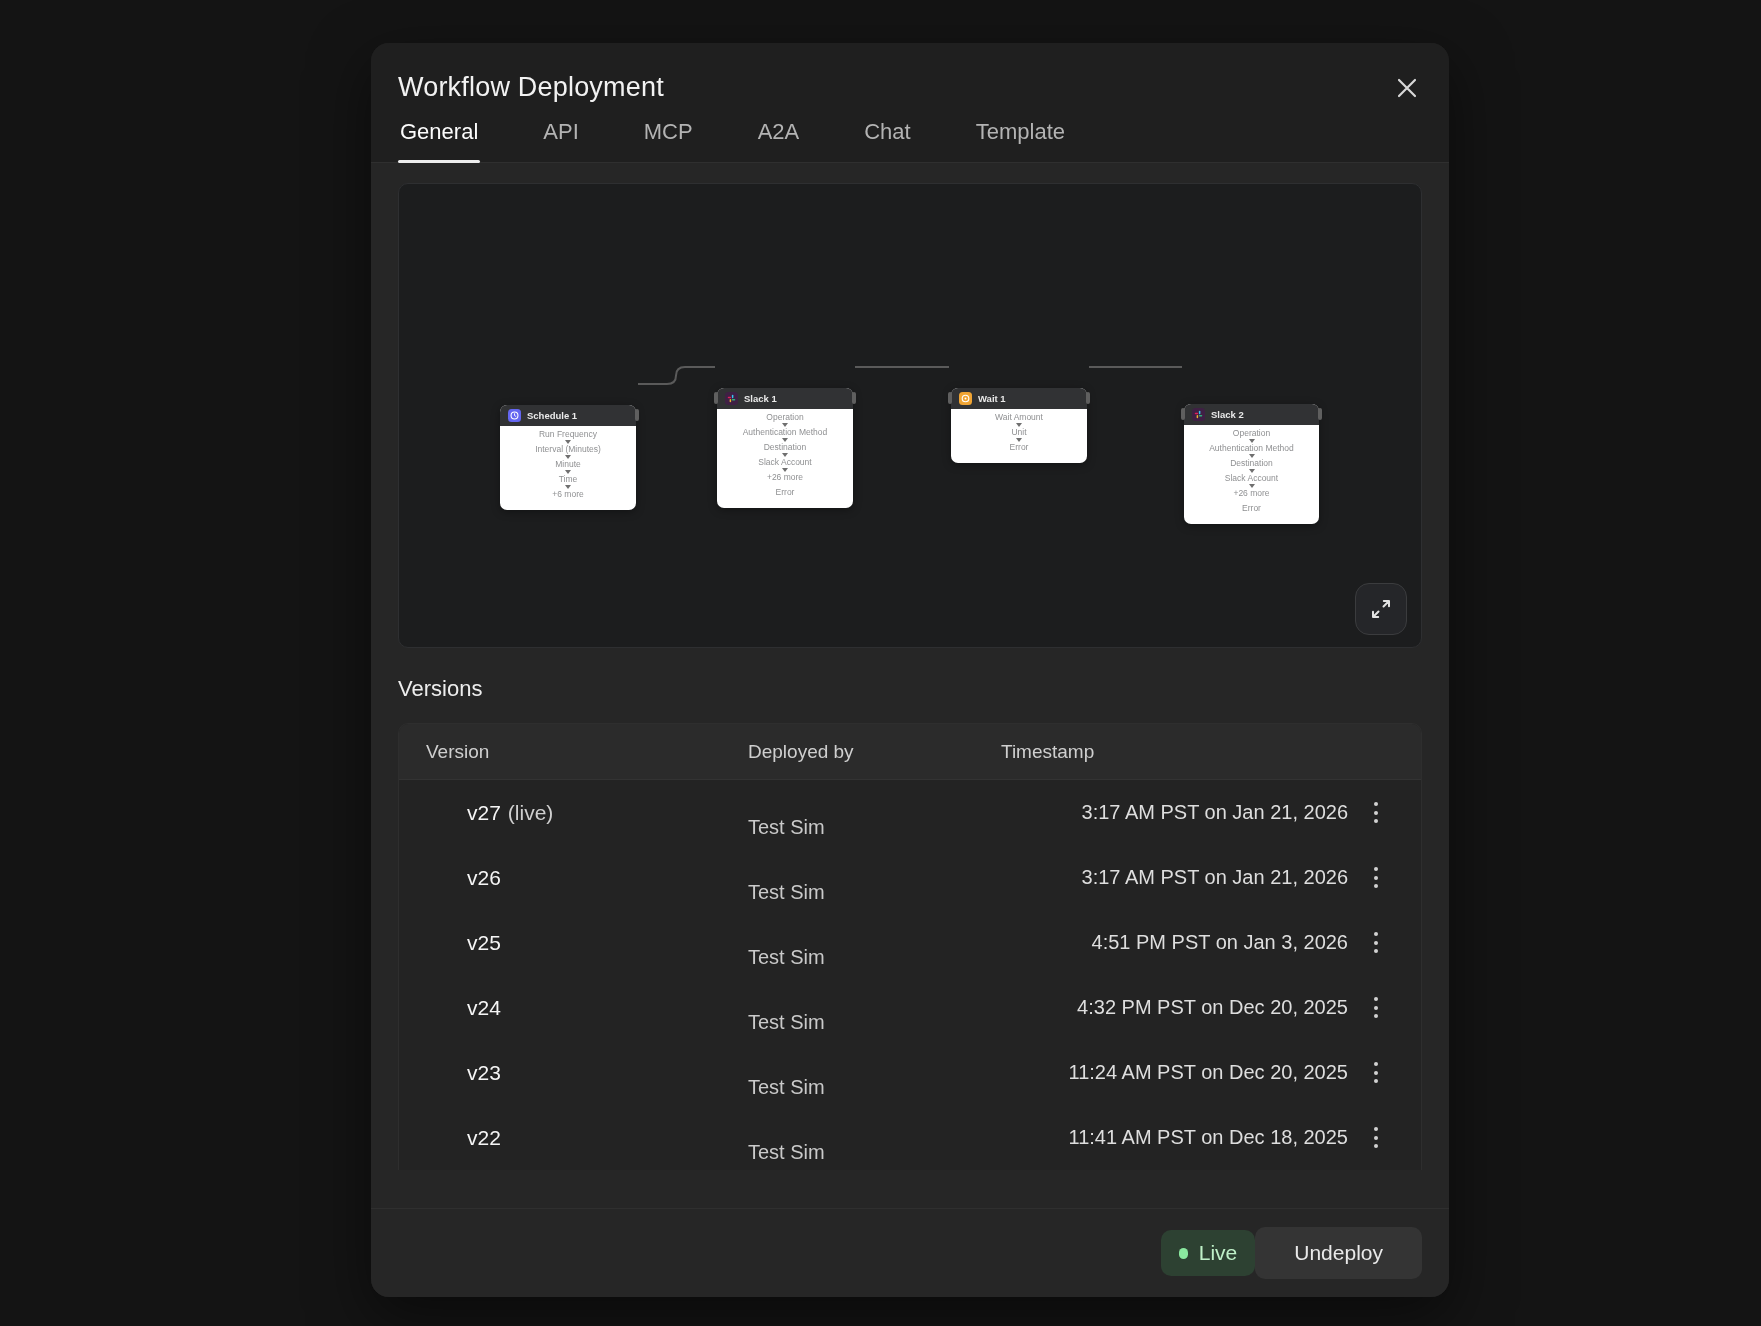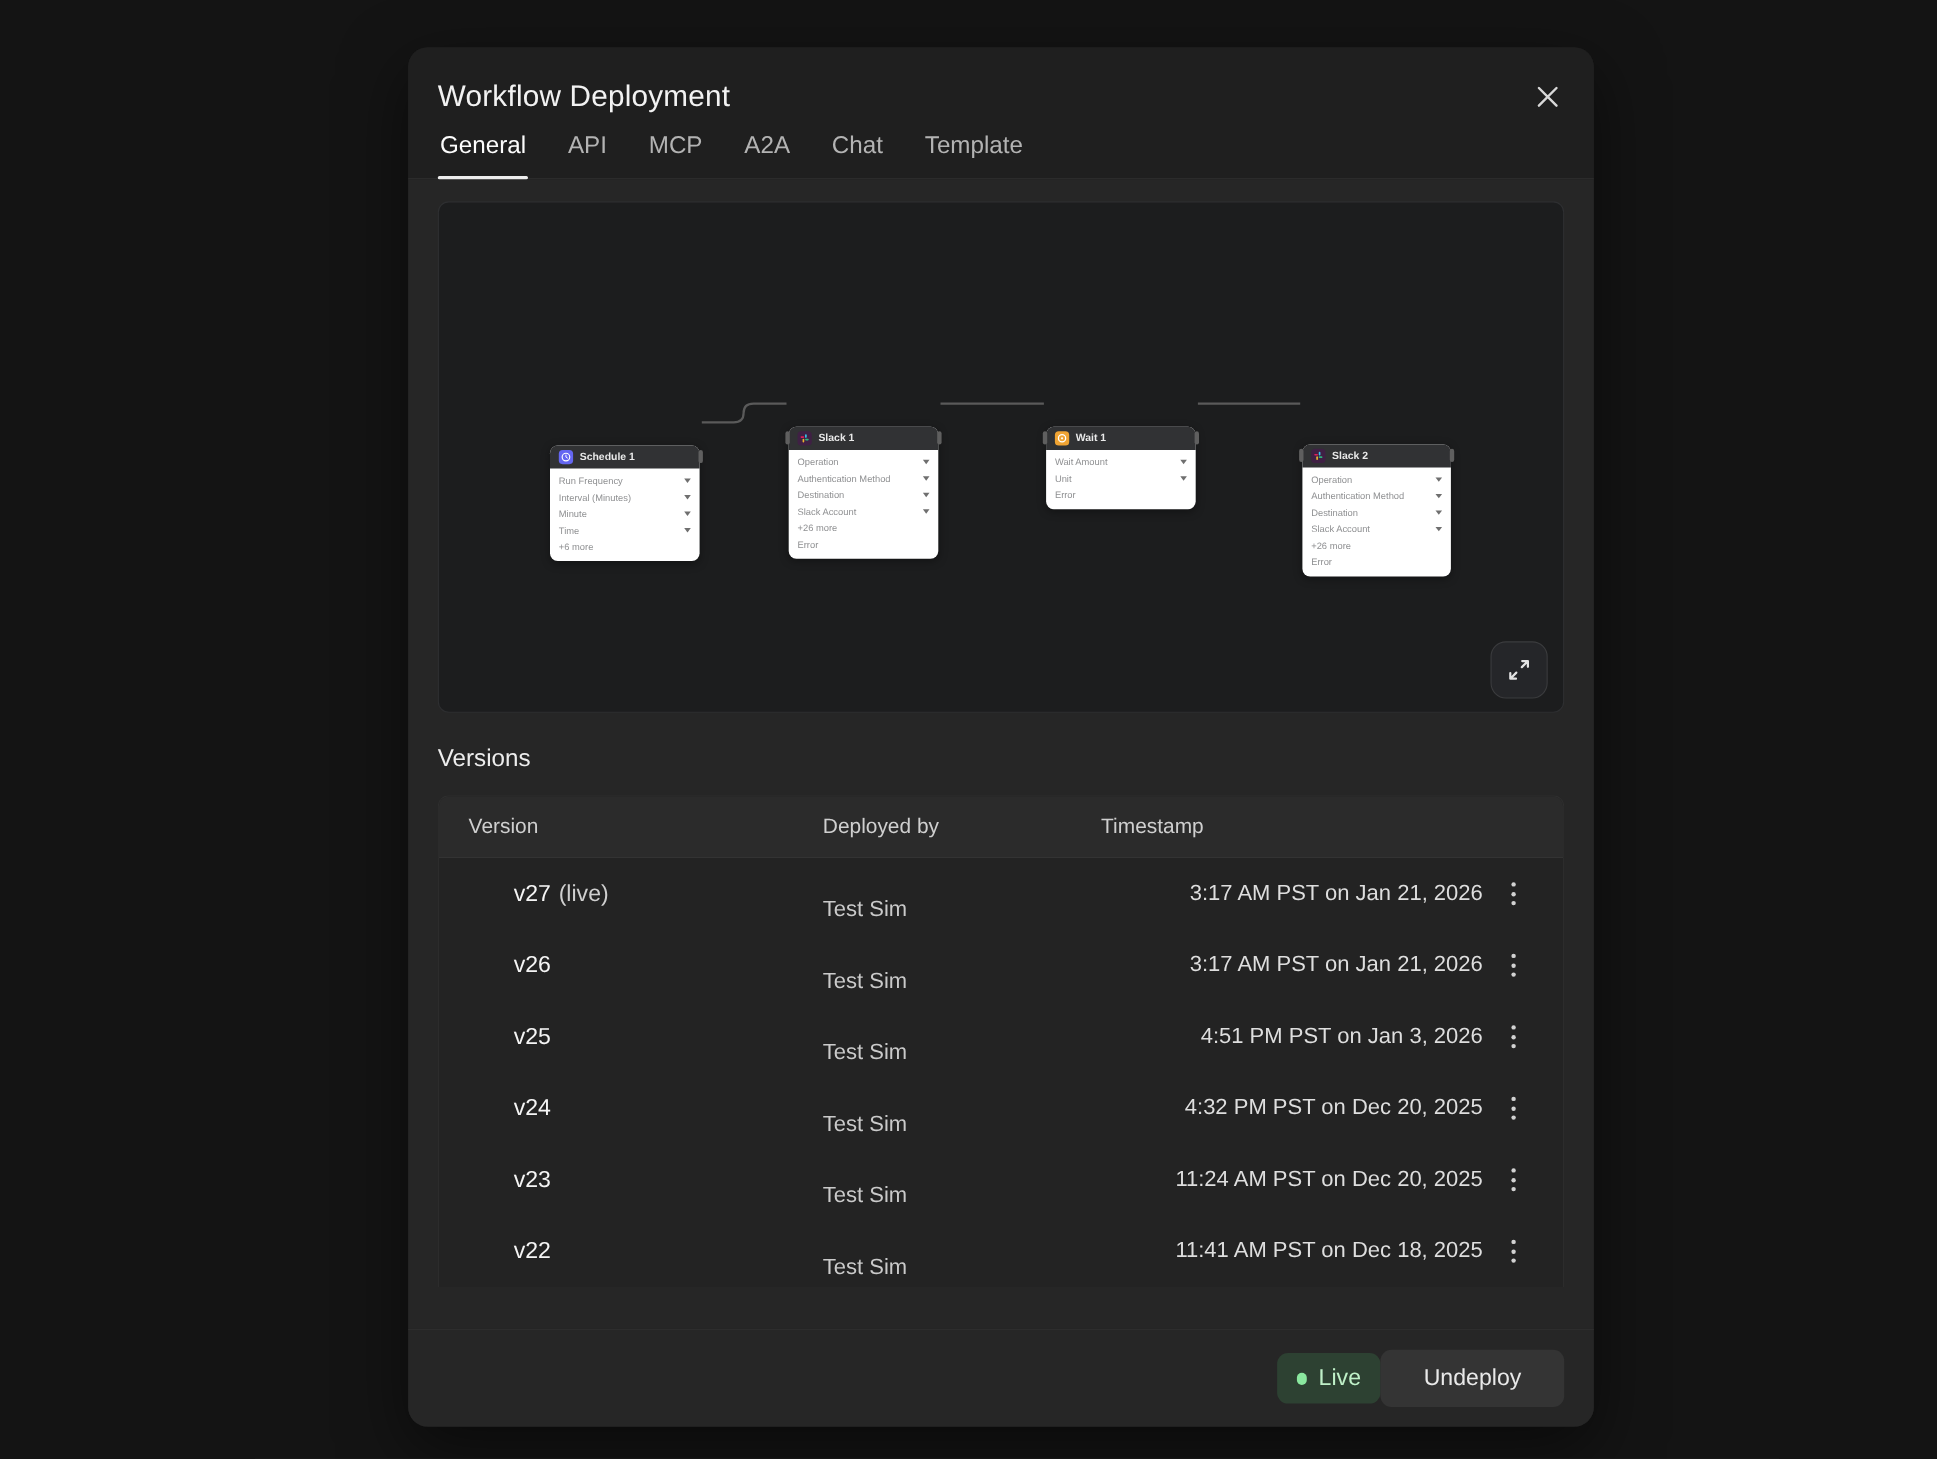--- a/index.html
+++ b/index.html
@@ -24,21 +24,21 @@
   }
 
   
   .modal-header { padding:28px 27px 0 27px; border-bottom:1px solid #2f2f2f; background:#1f1f1f; }
   .title-row { display:flex; justify-content:space-between; align-items:center; }
   .modal-title { font-size:27px; font-weight:500; color:#f2f2f2; letter-spacing:.2px; }
   .close-btn {
     width:30px; height:30px; background:none; border:none; cursor:pointer;
     display:flex; align-items:center; justify-content:center; margin-top:2px;
   }
-  .tabs { display:flex; gap:34px; margin-top:16px; }
+  .tabs { display:flex; gap:61px; margin-top:16px; }
   .tab {
     background:none; border:none; cursor:pointer;
     font-family:inherit; font-size:22px; color:#b3b3b3;
     padding:0 2px 17px 2px; position:relative;
   }
   .tab.active { color:#fcfcfc; }
   .tab.active::after {
     content:""; position:absolute; left:0; right:0; bottom:-1px; height:3px;
     background:#ededed; border-radius:2px;
   }
@@ -67,21 +67,21 @@
     height:21px; display:flex; align-items:center; gap:6px;
     background:#313234; border-radius:7px 7px 0 0; padding:0 8px;
     position:relative;
   }
   .node-title { font-size:9.5px; font-weight:700; color:#eaeaea; }
   .node-icon { width:13px; height:13px; border-radius:3.5px; display:flex; align-items:center; justify-content:center; flex:0 0 auto; }
   .icon-schedule { background:#6466f1; }
   .icon-wait { background:#f0a433; }
   .icon-slack { background:#3f2044; }
   .node-body { padding:3px 8px 6px 8px; }
-  .nrow { height:15px; display:flex; align-items:center; justify-content:space-between; }
+  .nrow { height:15px; display:flex; align-items:center; justify-content:space-between;flex-direction:column; }
   .nrow .nlabel { color:#8f9092; }
   .caret { width:0; height:0; border-left:3px solid transparent; border-right:3px solid transparent; border-top:4px solid #6f6f6f; }
   .handle { position:absolute; width:4px; height:12px; background:#5f5f5f; border-radius:2px; top:4px; }
   .handle.left { left:-3px; }
   .handle.right { right:-3px; }
 
   .node-schedule { left:101px; top:189px; width:136px; }
   .node-slack1   { left:318px; top:172px; width:136px; }
   .node-wait1    { left:552px; top:172px; width:136px; }
   .node-slack2   { left:785px; top:188px; width:135px; }

